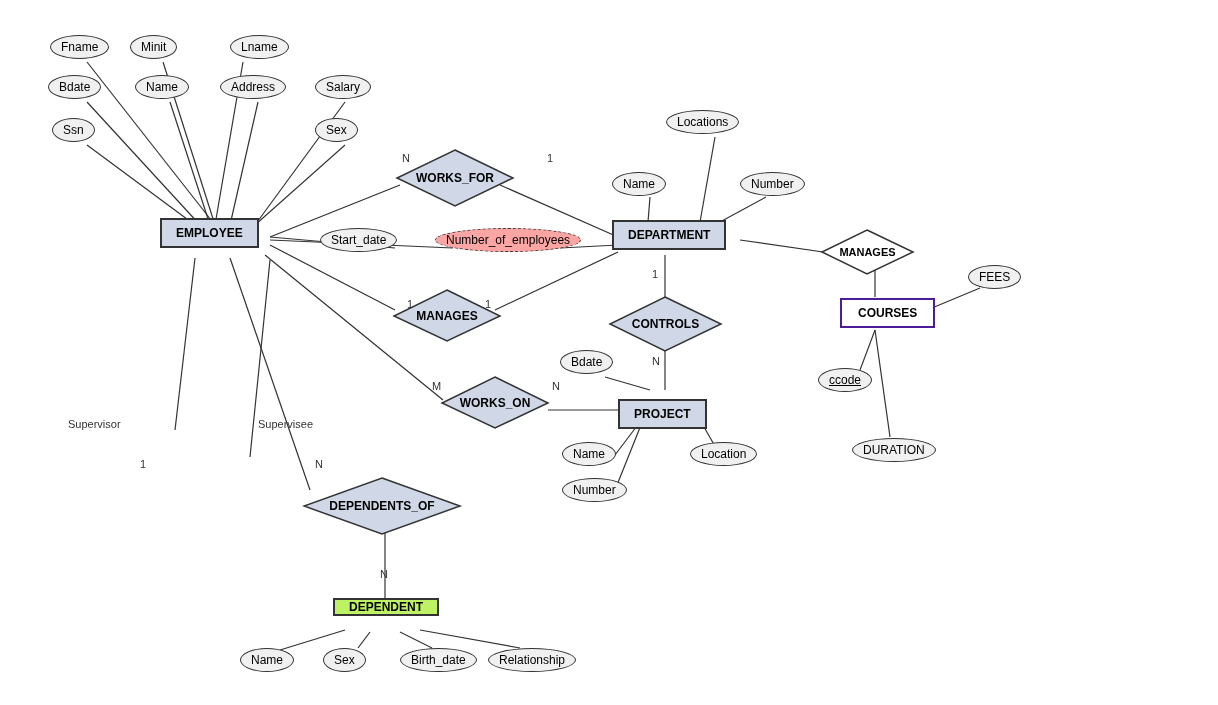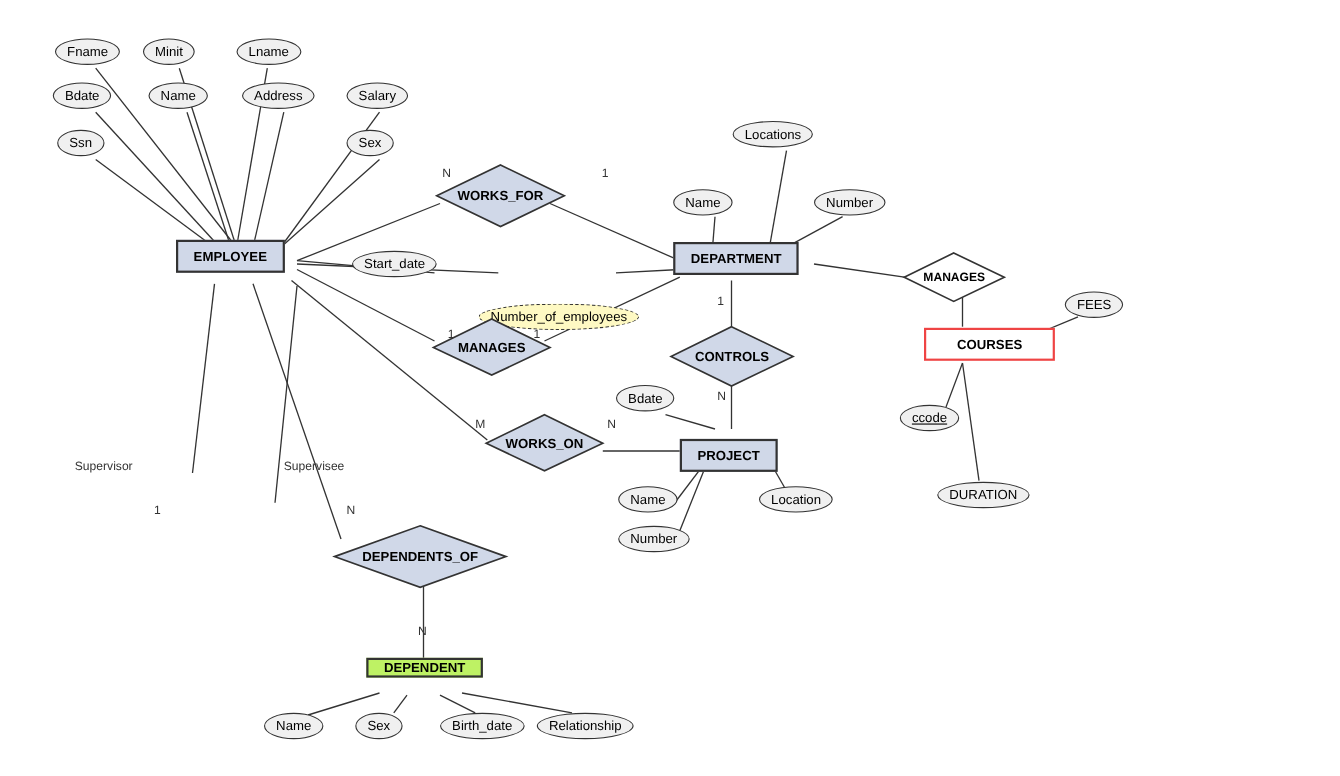--- a/index.html
+++ b/index.html
@@ -37,46 +37,45 @@
       border-radius: 50%;
       border: 1.5px solid #333;
       background: #f0f0f0;
       padding: 4px 10px;
       white-space: nowrap;
     }
     
     .dbl-ellipse {
       border-radius: 50%;
       border: 1.5px dashed #333;
-      background: #fef9c3;
+      background: #fca5a5;
       padding: 4px 10px;
       white-space: nowrap;
-      margin-top: 48px;
     }
     
     .rect-entity {
       border: 2px solid #333;
       background: #d0d8e8;
       padding: 6px 14px;
       white-space: nowrap;
       font-weight: bold;
     }
     
     .dbl-rect-entity {
       border: 2.5px double #333;
       background: #bef264;
       padding: 0 14px;
       white-space: nowrap;
       font-weight: bold;
     }
     
     .bold-rect {
-      border: 2px solid #ef4444;
+      border: 2px solid #4c1d95;
       background: #fff;
-      padding: 6px 28px;
+      padding: 6px 16px;
       white-space: nowrap;
       font-weight: bold;
     }
     
     .diamond-wrap {
       position: absolute;
       display: flex;
       align-items: center;
       justify-content: center;
     }
@@ -184,21 +183,21 @@
   </svg>
 
   <div class="node ellipse" style="left:50px; top:35px;">
     <span>Fname</span>
   </div>
 
   <div class="node ellipse" style="left:130px; top:35px;">
     <span>Minit</span>
   </div>
 
-  <div class="node ellipse" style="left:215px; top:35px;justify-content:center;">
+  <div class="node ellipse" style="left:230px; top:35px;justify-content:center;">
     <span>Lname</span>
   </div>
 
   <div class="node ellipse" style="left:48px; top:75px;">
     <span>Bdate</span>
   </div>
 
   <div class="node ellipse" style="left:135px; top:75px;">
     <span>Name</span>
   </div>

